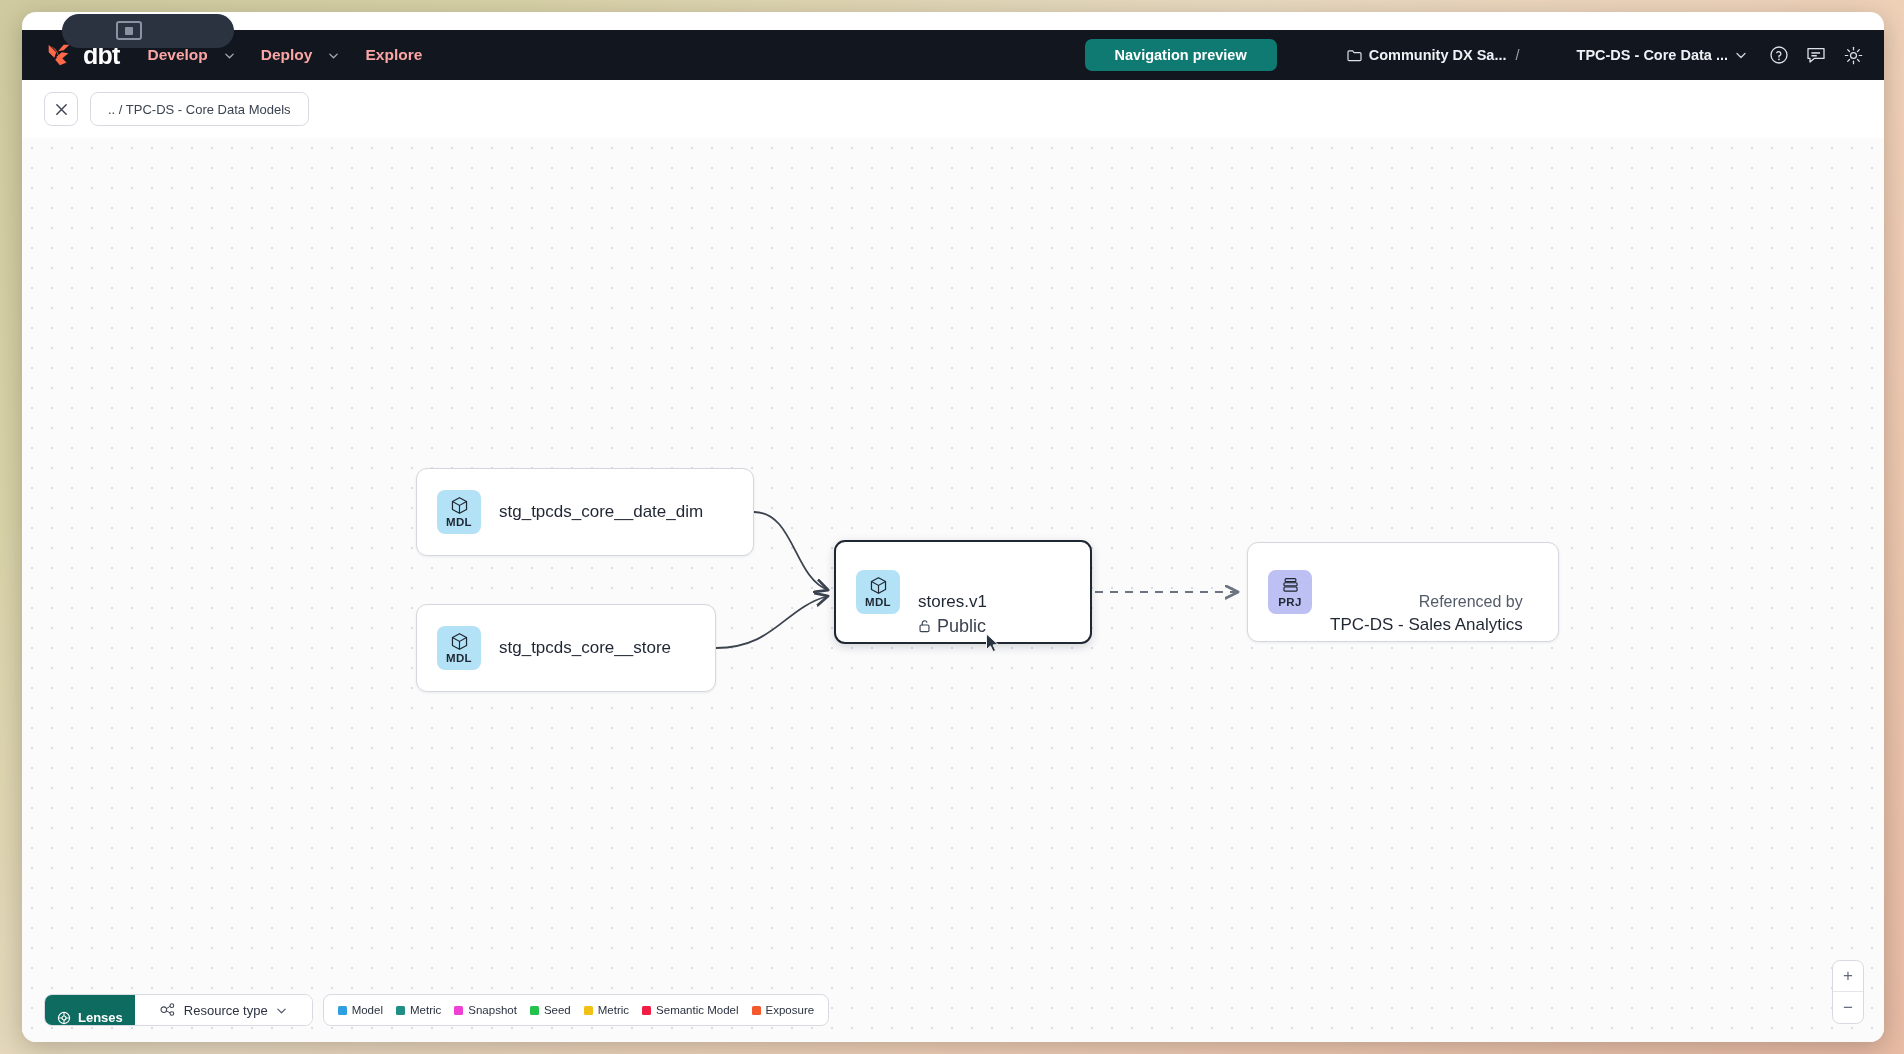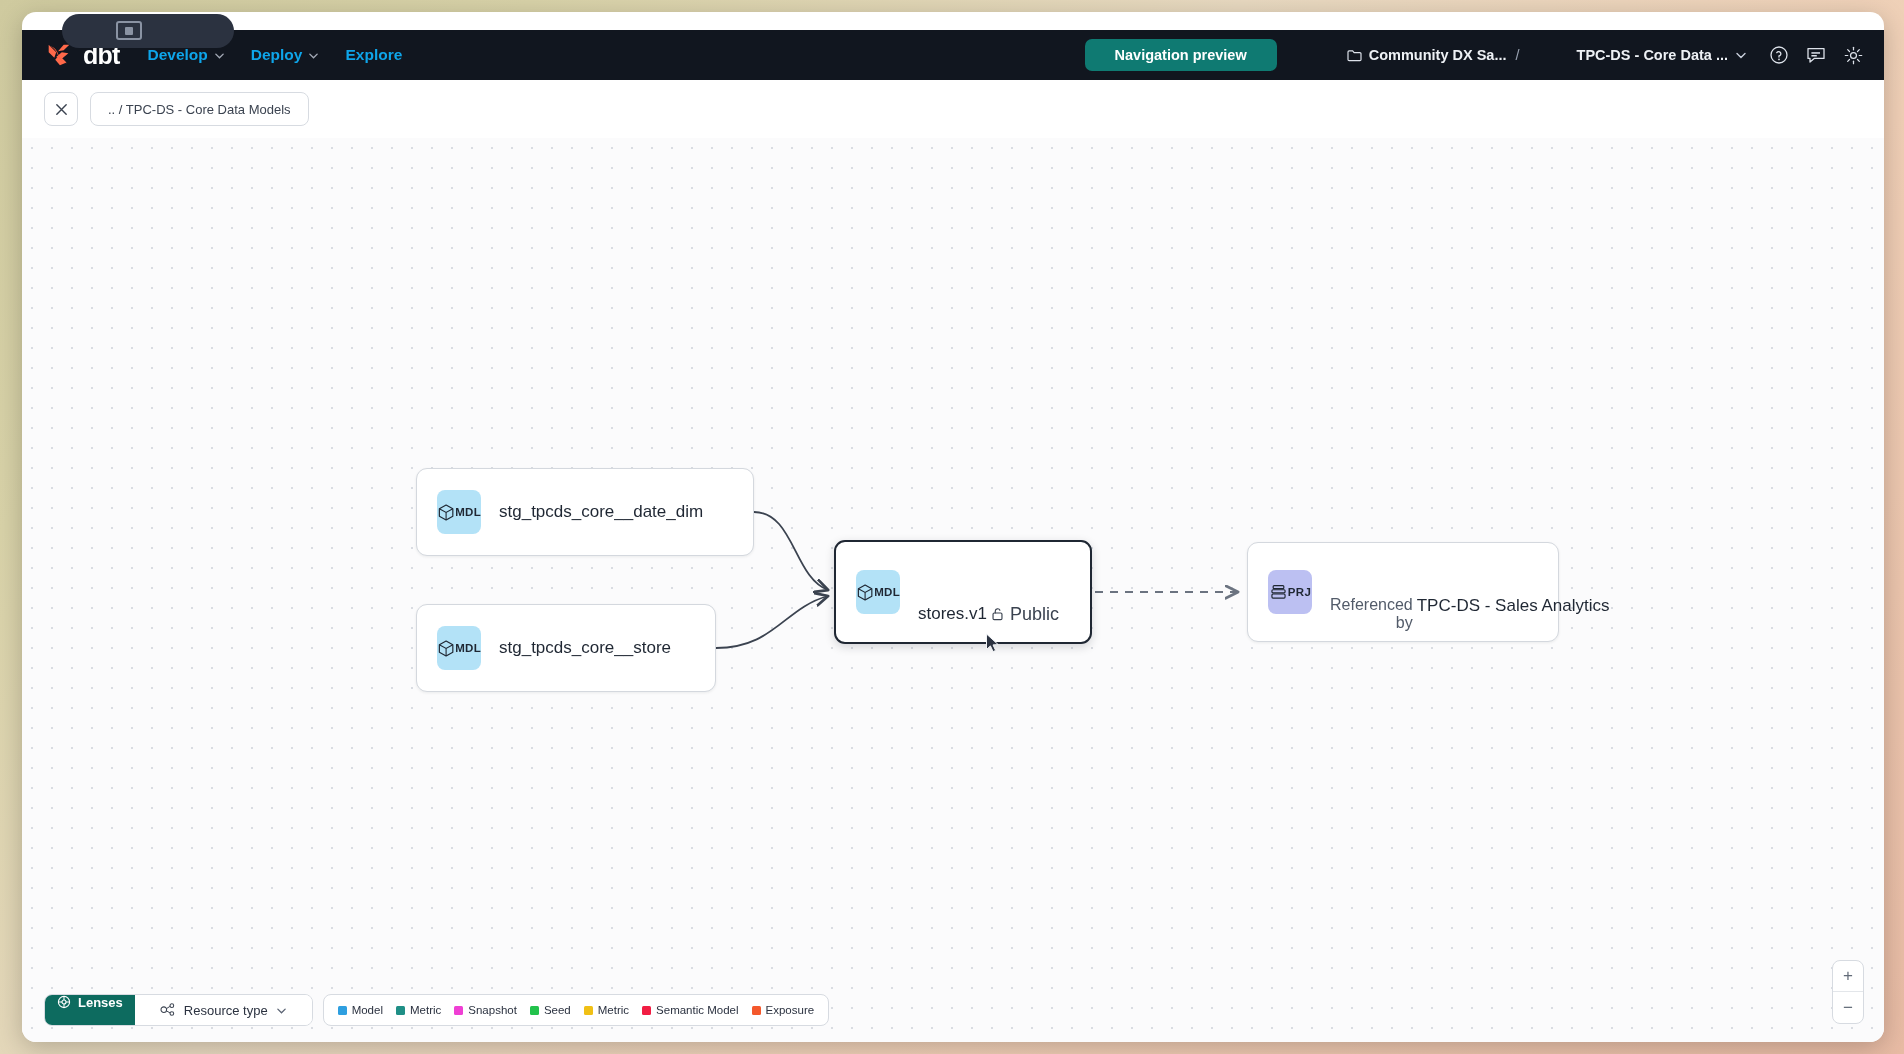--- a/index.html
+++ b/index.html
@@ -47,22 +47,22 @@
     width: 100%; height: 50px;
     background: #11161f;
     display: flex; align-items: center;
     padding: 0 20px 0 14px;
     z-index: 4;
   }
   .logo-wrap { display: flex; align-items: center; gap: 9px; margin-right: 28px; padding-left: 8px; }
   .logo-mark { width: 30px; height: 30px; }
   .logo-text { color: #fff; font-size: 25px; font-weight: bold; letter-spacing: -0.8px; }
   .nav-item {
-    color: #0ea5e9; font-size: 15.5px; font-weight: bold;
-    margin-right: 26px; display: flex; align-items: center; gap: 6px;
+    color: #fca5a5; font-size: 15.5px; font-weight: bold;
+    margin-right: 26px; display: flex; align-items: center; gap: 16px;
     cursor: pointer; white-space: nowrap;
   }
   .nav-item .chev { opacity: .8; }
   .nav-spacer { flex: 1; }
   #nav-preview-badge {
     background: #0f7a72; color: #ffffff;
     font-size: 14.5px; font-weight: bold;
     padding: 8px 30px; border-radius: 7px;
     white-space: nowrap; cursor: pointer;
   }
@@ -136,46 +136,46 @@
     padding: 0 20px; gap: 18px;
     box-shadow: 0 1px 3px rgba(20,25,35,.07);
     cursor: pointer;
   }
   .node.selected {
     border: 2px solid #1f2733;
     box-shadow: 0 3px 10px rgba(20,25,35,.17);
   }
   .badge {
     width: 44px; height: 44px; border-radius: 8px;
-    display: flex; flex-direction: row; align-items: center; justify-content: center;
+    display: flex; flex-direction: column; align-items: center; justify-content: center;
     gap: 0px; flex: none;
   }
   .badge.mdl { background: #b3e2f7; }
   .badge.prj { background: #bcc0f2; }
   .badge .btxt { font-size: 11.5px; font-weight: bold; color: #1f2733; letter-spacing: .3px; line-height: 1; margin-top: 2px; }
   .node-title { font-size: 17px; color: #1f2733; white-space: nowrap; }
-  .node-stack { display: flex; flex-direction: row; gap: 4px; margin-top: 44px; }
+  .node-stack { display: flex; flex-direction: column; gap: 4px; margin-top: 44px; }
   .node-sub { font-size: 18px; color: #3b4350; display: flex; align-items: center; gap: 6px; }
   .node-kicker { font-size: 16px; color: #525b69; text-align: right; }
 
   
   #bottombar {
     position: absolute; left: 22px; bottom: 16px;
     display: flex; align-items: center; gap: 10px;
     z-index: 3;
   }
   #lenses-group {
     display: flex; height: 32px;
     border: 1px solid #d7dbe1; border-radius: 8px;
     overflow: hidden; background: #fff;
   }
   #lenses-btn {
     background: #0d6b5f; color: #fff;
     font-size: 13px; font-weight: bold;
-    display: flex; align-items: flex-start; gap: 7px;
+    display: flex; align-items: flex-end; gap: 7px;
     padding: 0 12px; cursor: pointer;
   }
   #restype-btn {
     color: #2b3240; font-size: 13px;
     display: flex; align-items: center; gap: 8px;
     padding: 0 25px; cursor: pointer; background: #fff;
   }
   #legend {
     height: 32px;
     border: 1px solid #d7dbe1; border-radius: 8px;

